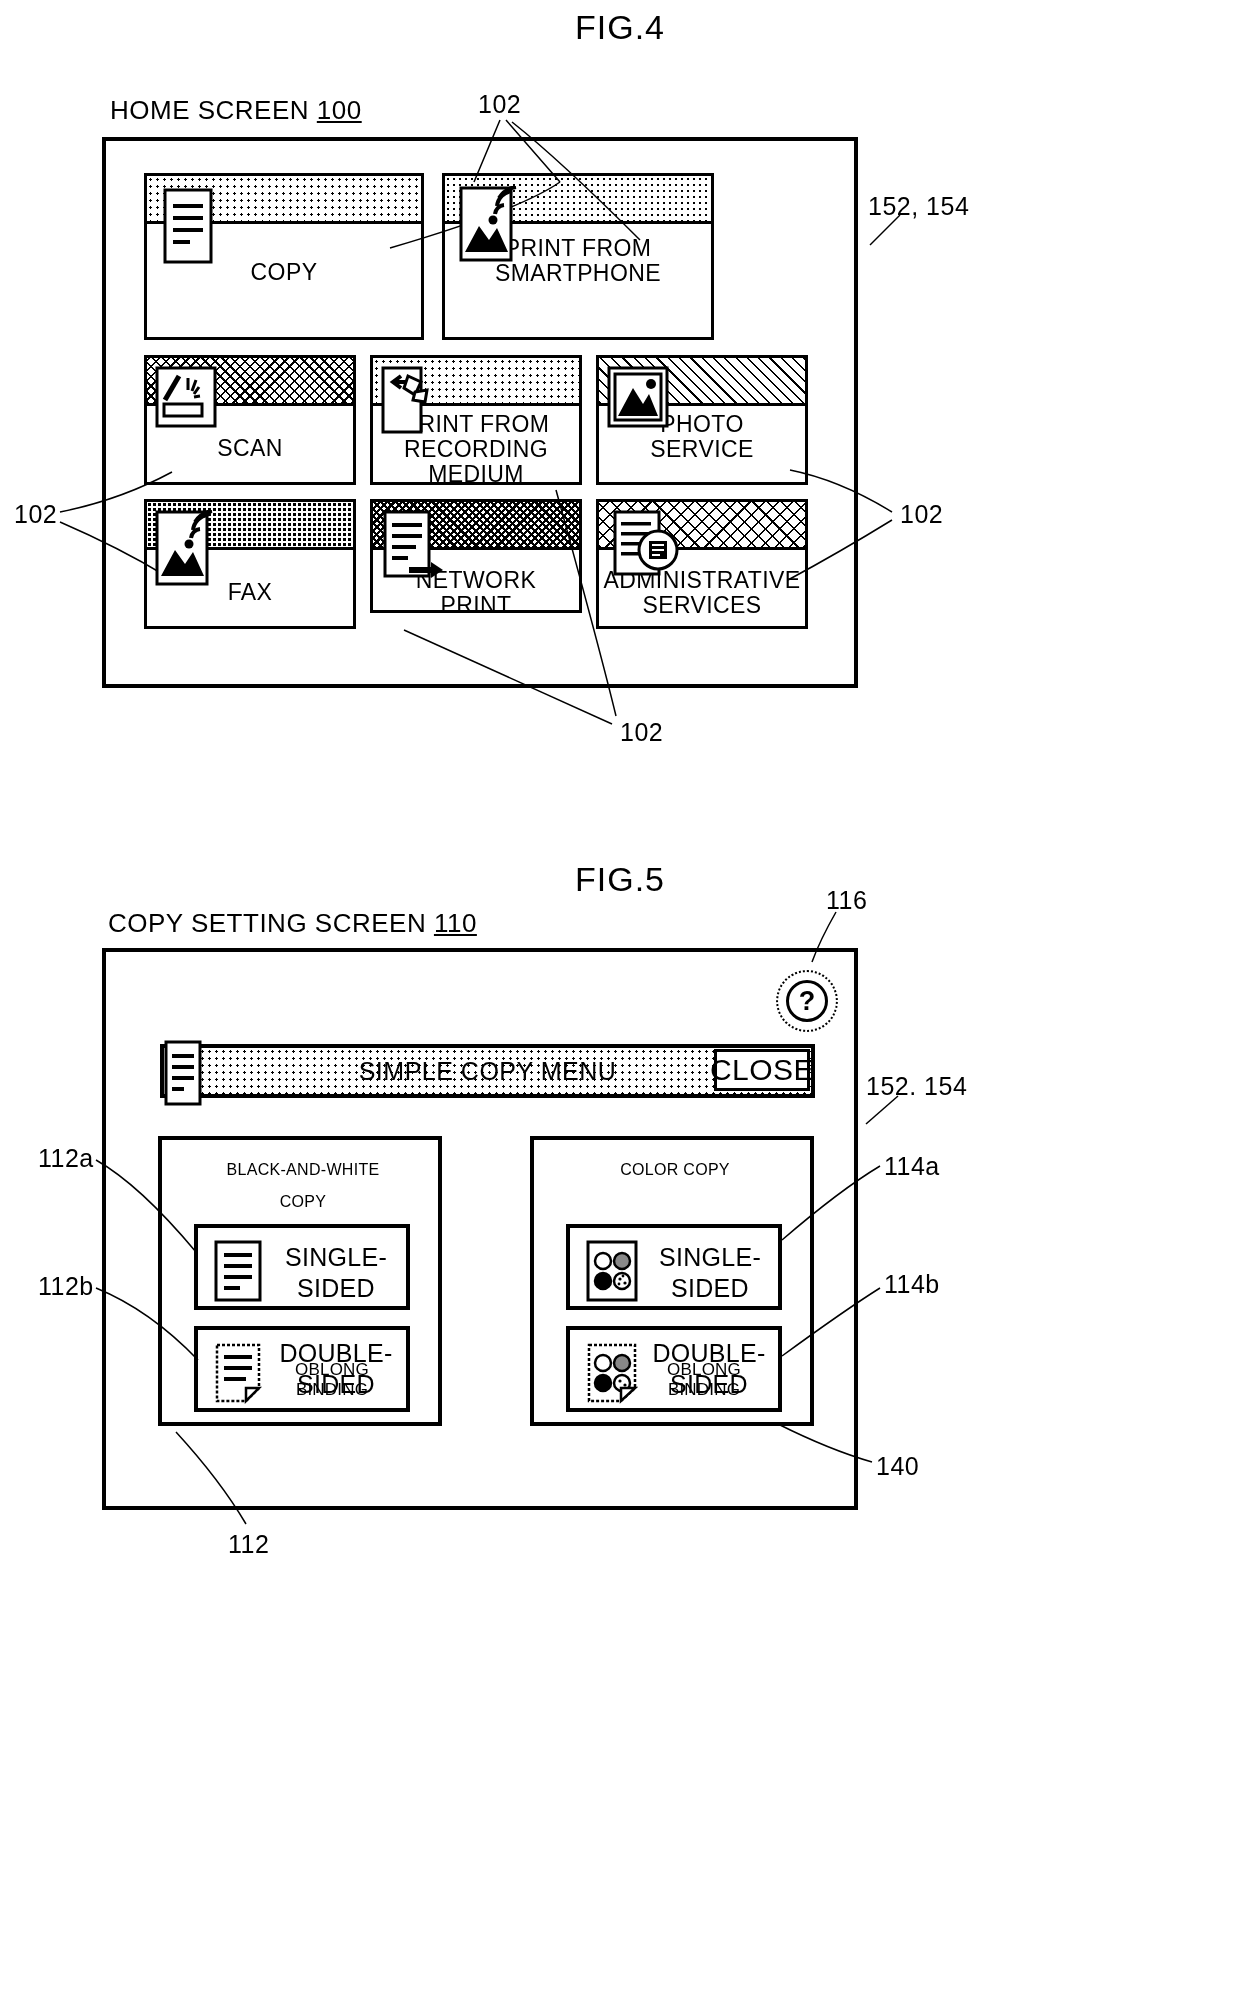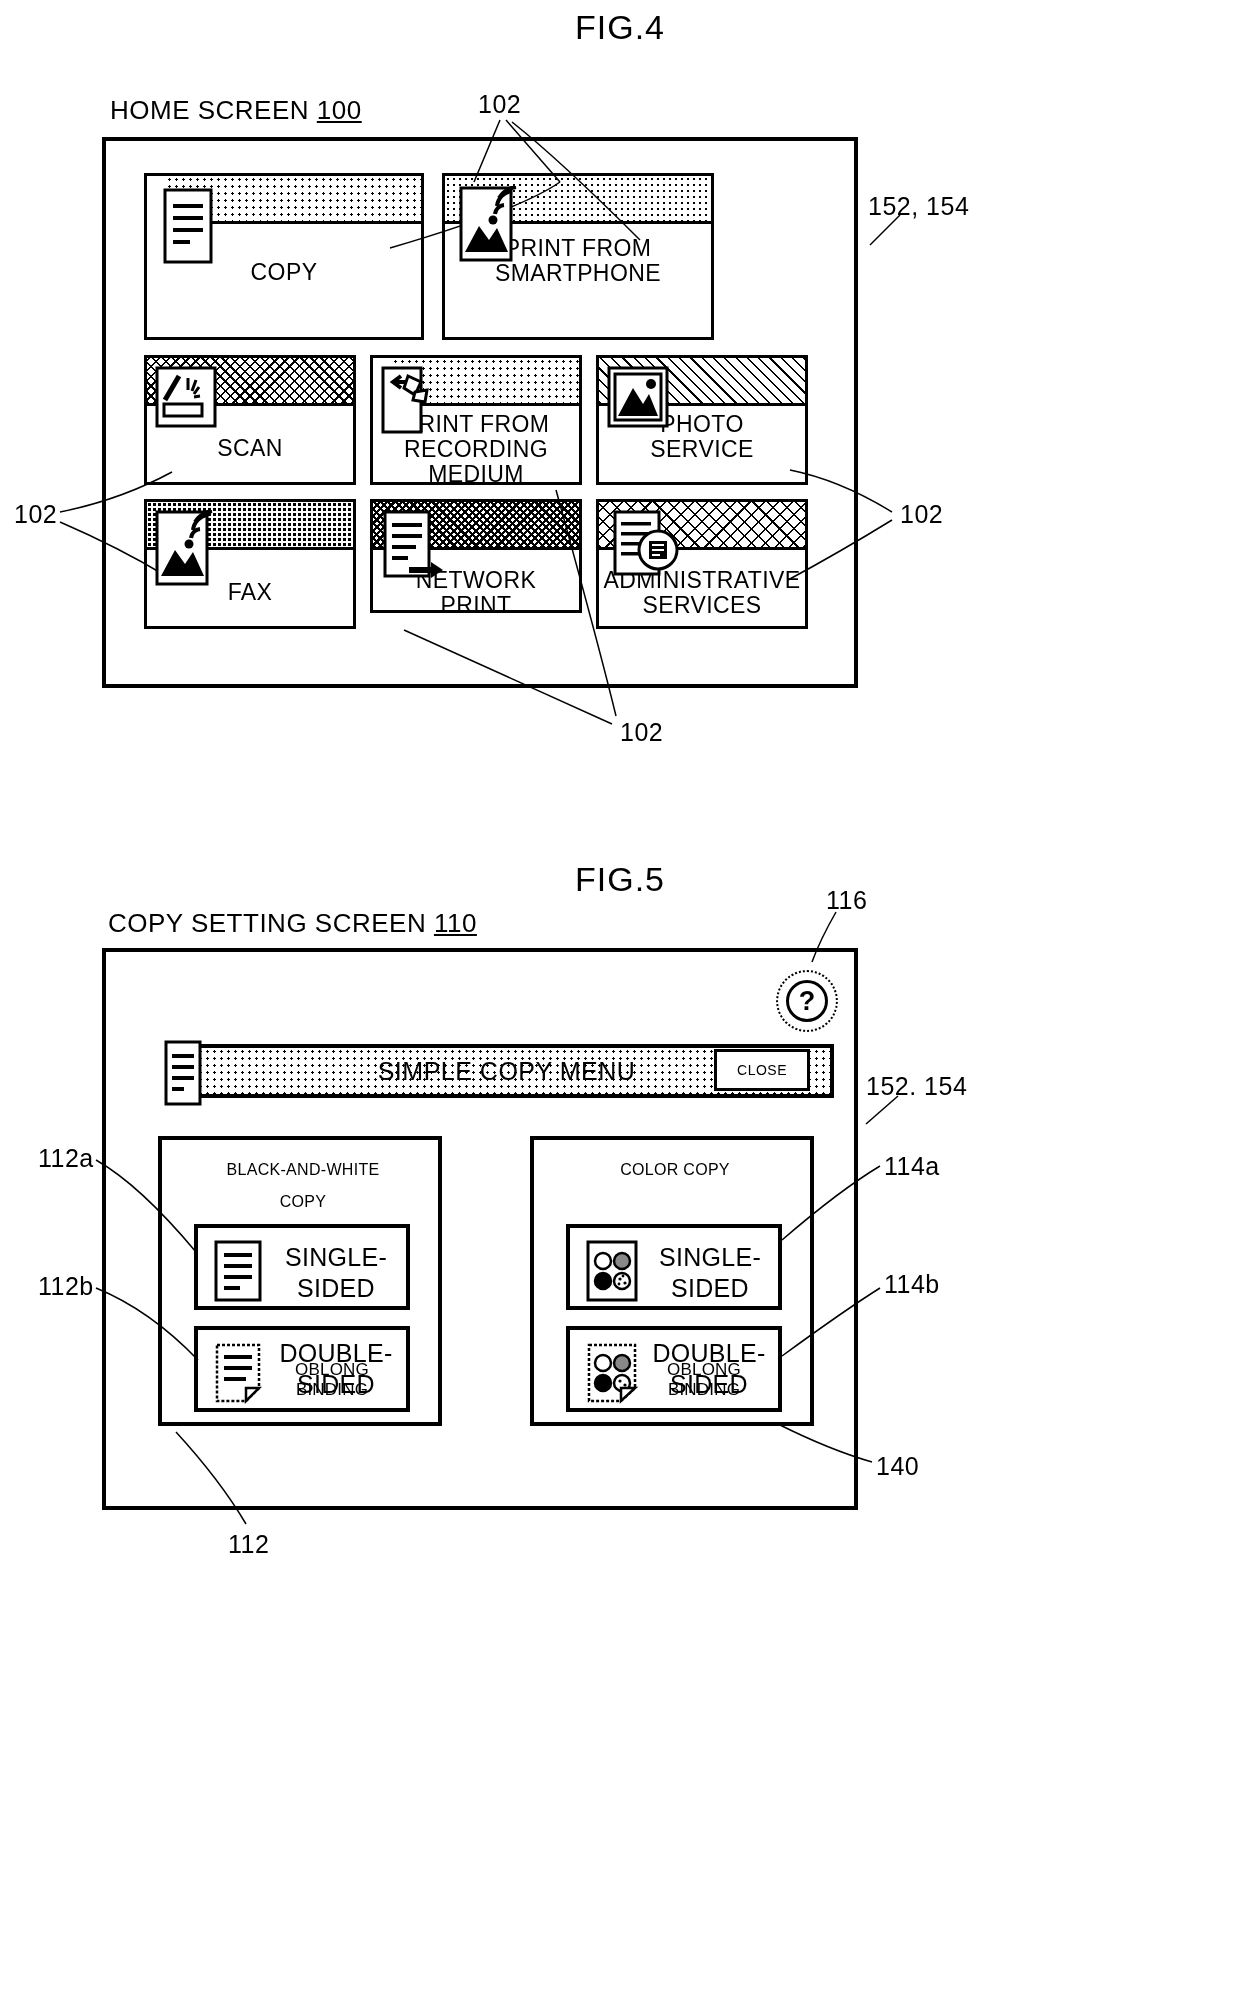--- a/index.html
+++ b/index.html
@@ -40,21 +40,20 @@
   }
   .tile-icon{
     position:absolute;z-index:3;
   }
 
   
   .fill-dot-light{
     background-color:#fff;
     background-image:radial-gradient(#000 1.1px, transparent 1.2px);
     background-size:7px 7px;
-    margin-left:19px;
   }
   .fill-dot-med{
     background-color:#fff;
     background-image:radial-gradient(#000 1.4px, transparent 1.5px);
     background-size:6px 6px;
   }
   .fill-dot-dense{
     background-color:#fff;
     background-image:radial-gradient(#000 1.5px, transparent 1.6px);
     background-size:5px 5px;
@@ -91,21 +90,21 @@
   .menubar{
     position:absolute;box-sizing:border-box;border:4px solid #000;
   }
   .menubar-title{
     position:absolute;left:0;right:0;top:50%;transform:translateY(-50%);
     text-align:center;font-size:25px;letter-spacing:0.5px;
   }
   .close-btn{
     position:absolute;box-sizing:border-box;border:3px solid #000;background:#fff;
     display:flex;align-items:center;justify-content:center;
-    font-size:14px;letter-spacing:0.5px;
+    font-size:30px;letter-spacing:0.5px;
   }
   .group-box{
     position:absolute;box-sizing:border-box;border:4px solid #000;background:#fff;
   }
   .group-title{
     position:absolute;left:0;right:0;text-align:center;
     font-size:16px;line-height:32px;letter-spacing:0.3px;margin-left:6px;
   }
   .opt-btn{
     position:absolute;box-sizing:border-box;border:4px solid #000;background:#fff;padding-left:12px;

